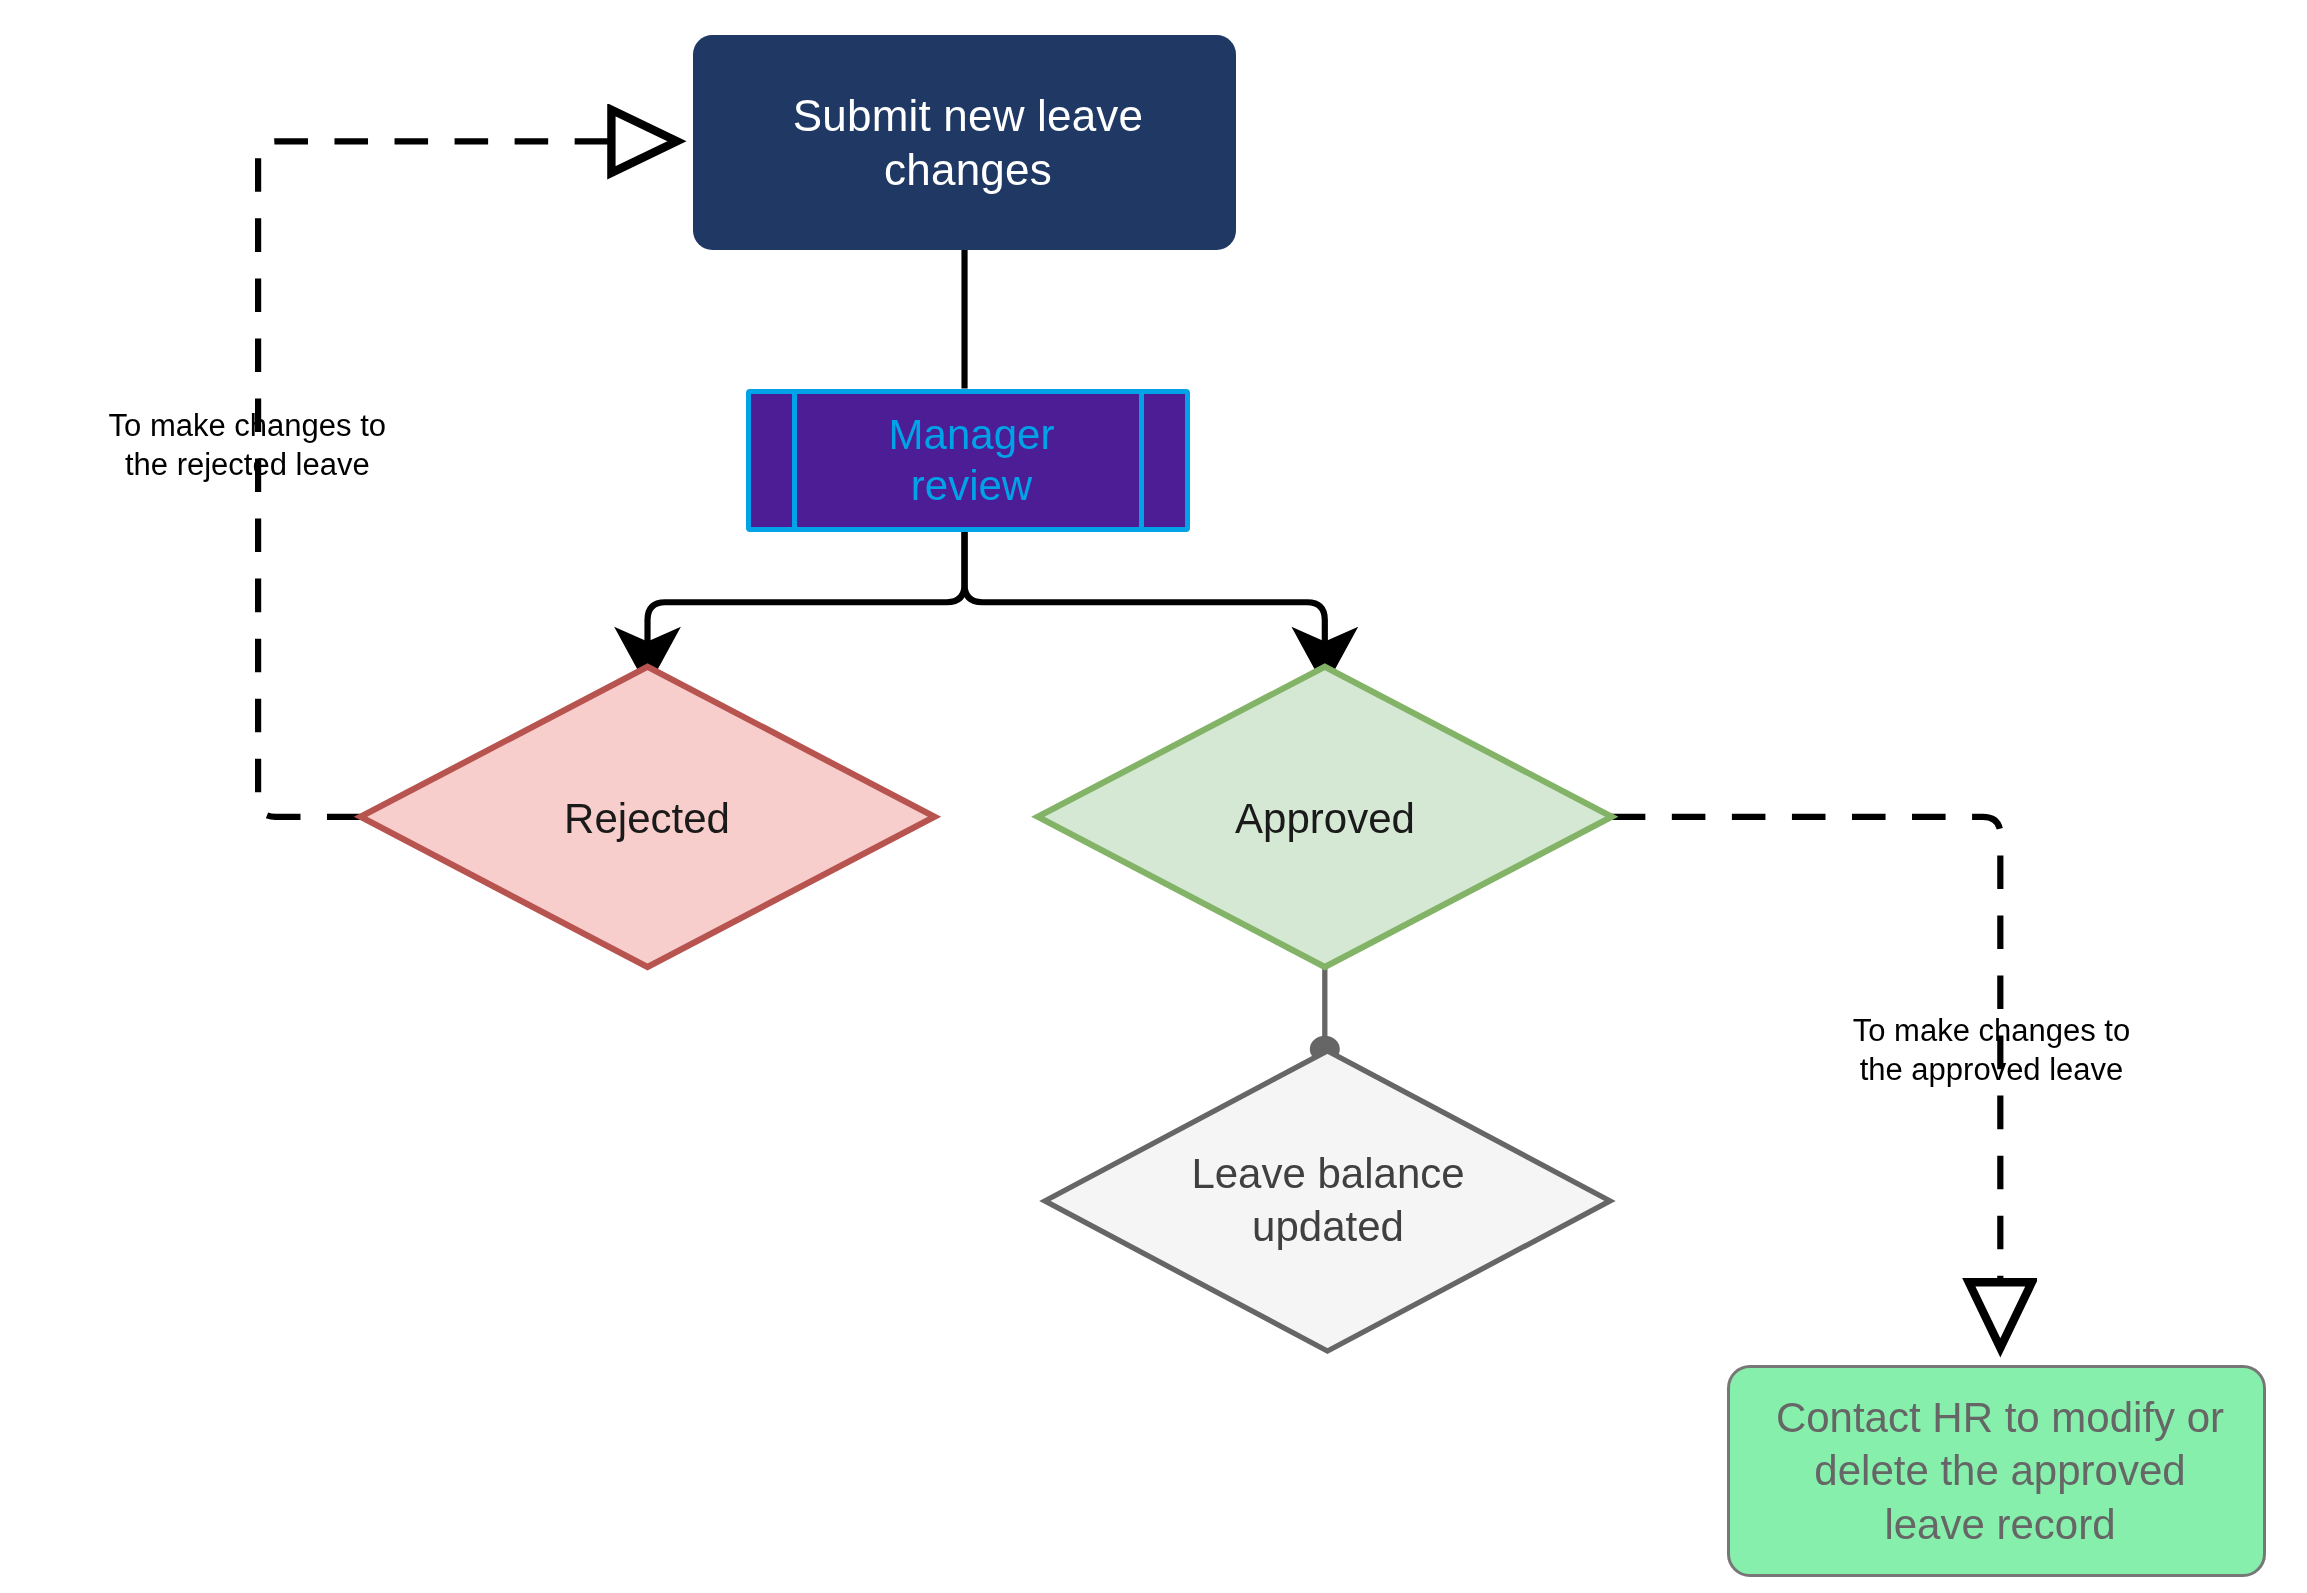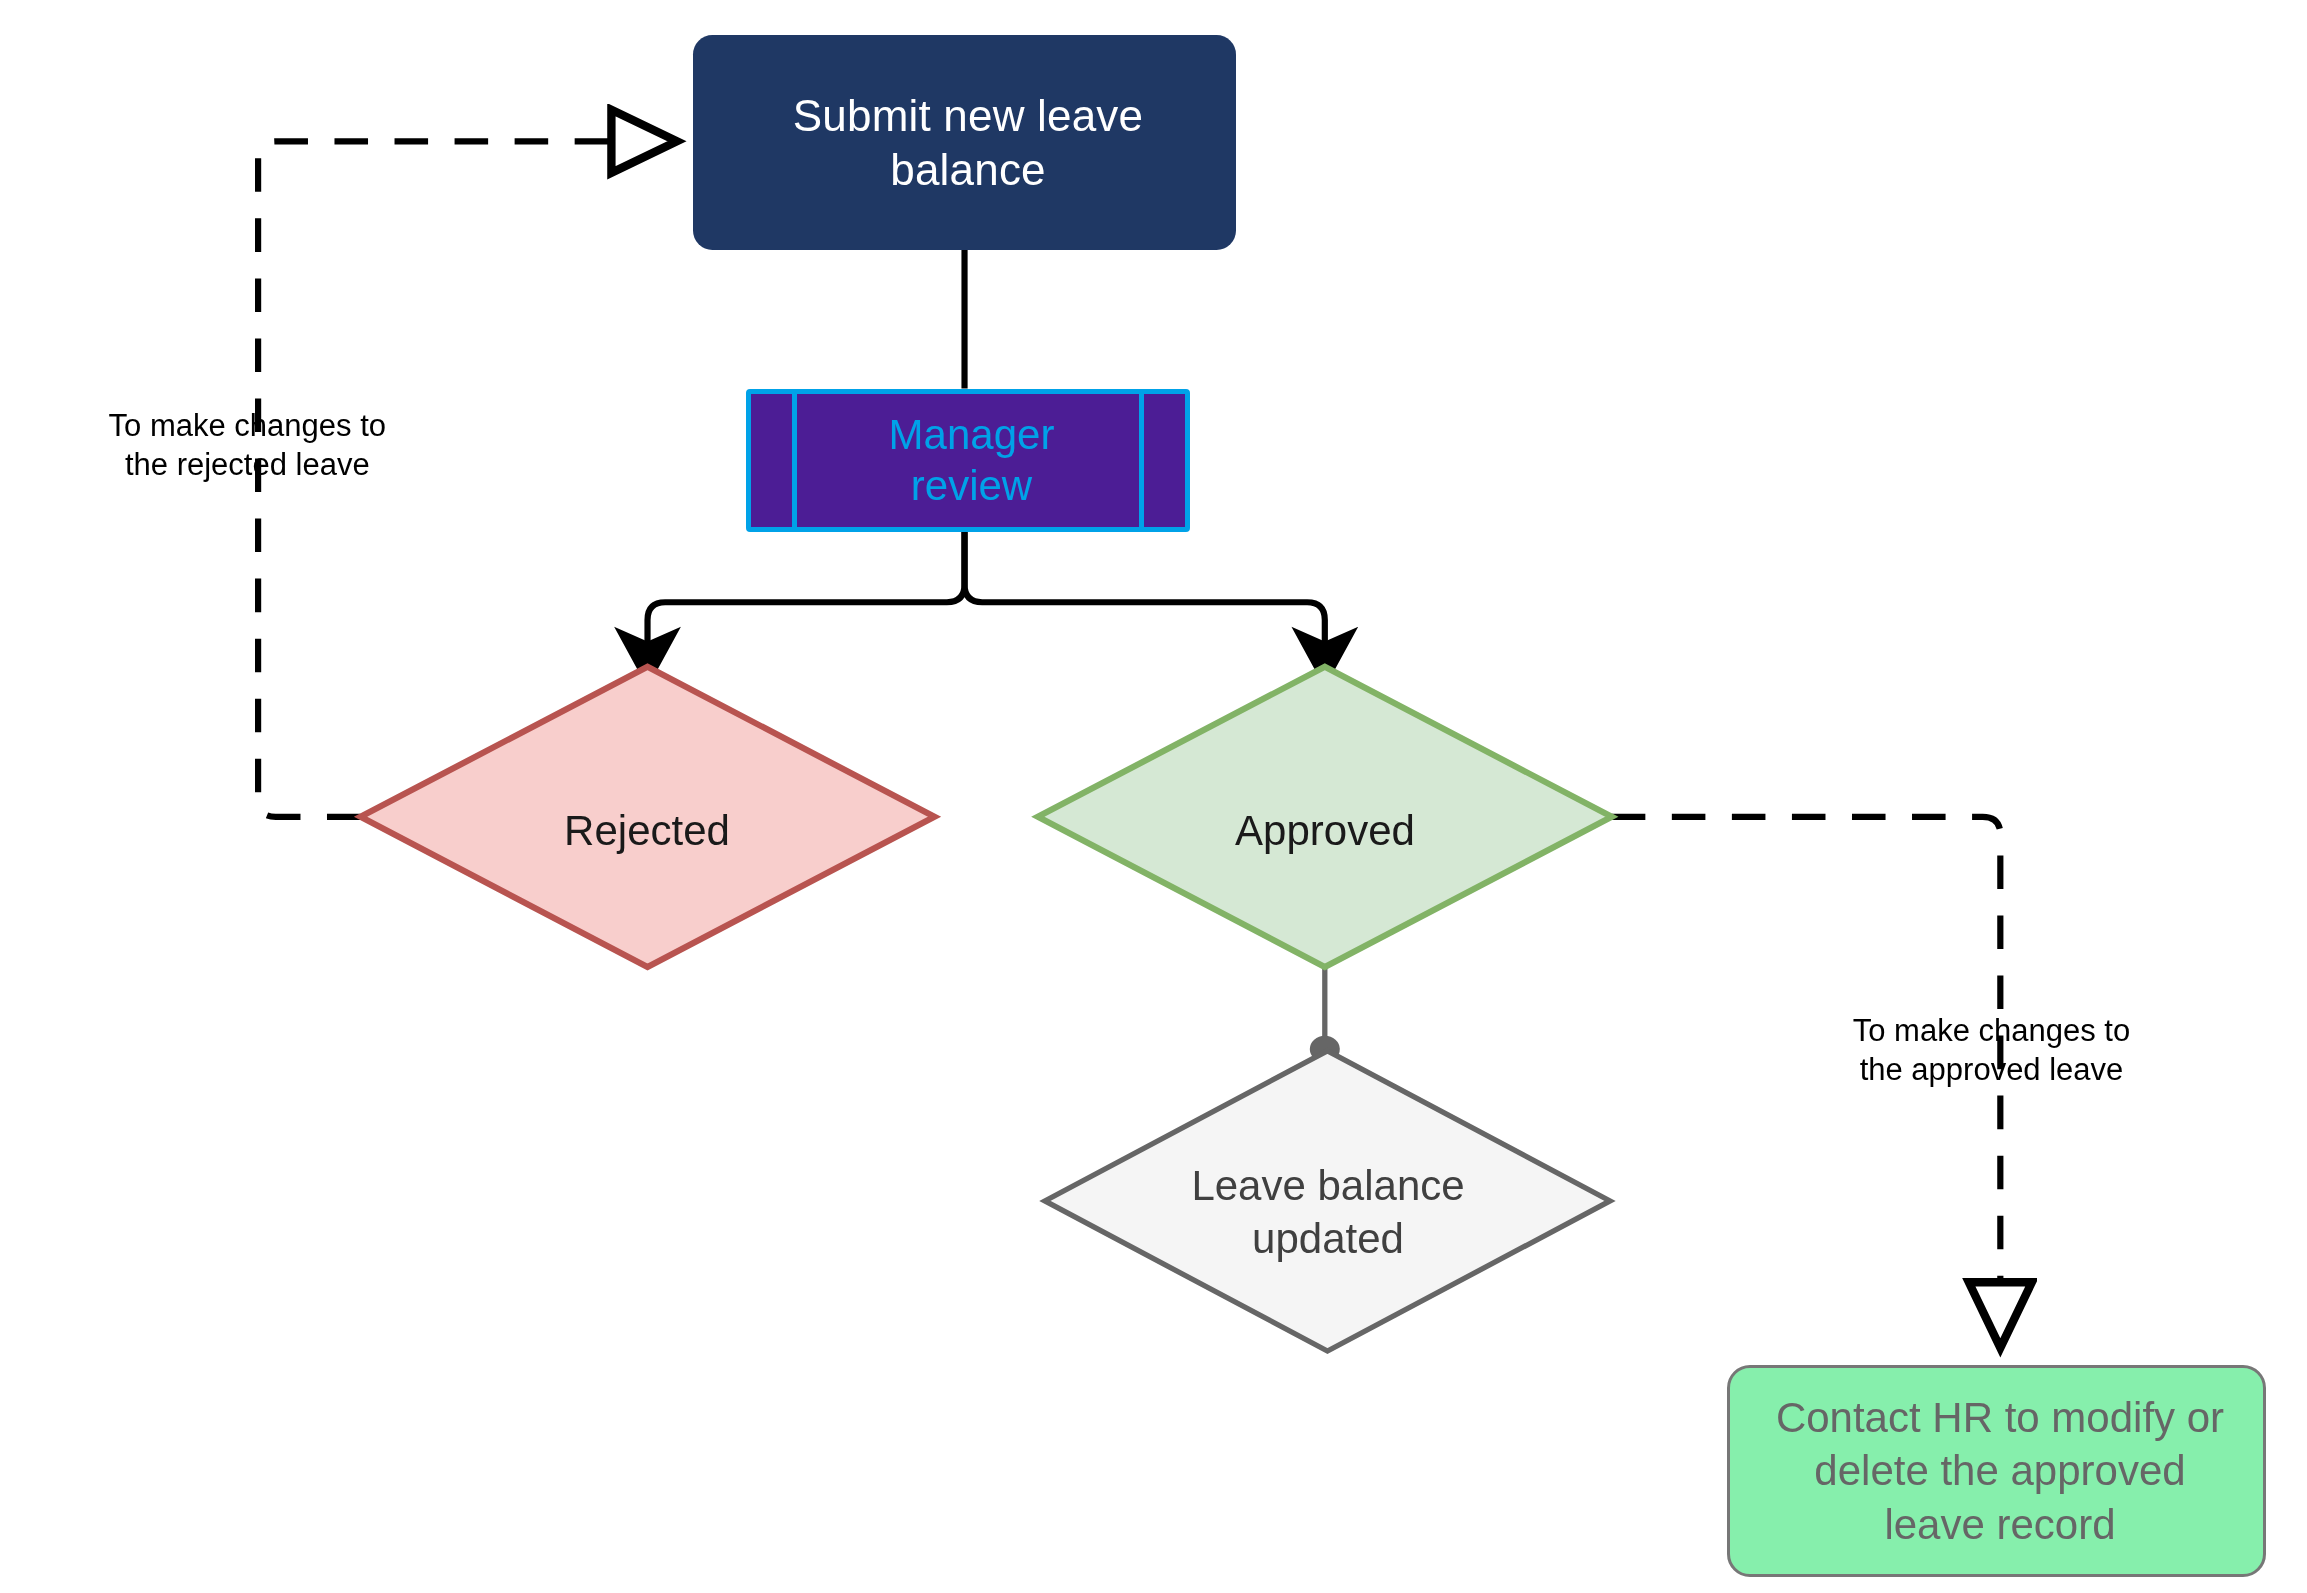--- a/index.html
+++ b/index.html
@@ -26,21 +26,21 @@
   #manager-node .bar.r{right:41px;}
   #manager-node .lbl{position:relative;z-index:2;}
 
   
   #contact-hr-node{left:1727px;top:1365px;width:539px;height:212px;
       background:#86efac;border:3.5px solid #777777;border-radius:23px;
       color:#666666;font-size:42px;line-height:1.27;}
 
   
   .dlabel{position:absolute;text-align:center;color:#1a1a1a;
-      font-size:42px;line-height:1.25;pointer-events:none;margin-top:12px;}
+      font-size:42px;line-height:1.25;pointer-events:none;}
   #rejected-label{left:382px;top:793px;width:530px;}
   #approved-label{left:1060px;top:793px;width:530px;}
   #balance-label{left:1063px;top:1148px;width:530px;color:#404040;}
 
   
   .edge-note{position:absolute;text-align:center;color:#000000;
       font-size:31px;line-height:1.27;}
   #note-rejected{left:8.8px;top:406px;width:477px;}
   #note-approved{left:1744px;top:1011px;width:495px;}
 </style>
@@ -75,21 +75,21 @@
     <polygon points="733,755 1058,925 733,1095 408,925" fill="#F8CECC" stroke="#B85450" stroke-width="7" stroke-linejoin="miter"></polygon>
 
     <polygon points="1500,755 1825,925 1500,1095 1175,925" fill="#D5E8D4" stroke="#82B366" stroke-width="7" stroke-linejoin="miter"></polygon>
 
     <polygon points="1503,1190 1823,1360 1503,1530 1183,1360" fill="#F5F5F5" stroke="#666666" stroke-width="6" stroke-linejoin="miter"></polygon>
   </svg>
 
   <div class="node" id="submit-node">
     <div>
       <span>Submit new leave</span><br>
-      <span>balance</span>
+      <span>changes</span>
     </div>
   </div>
 
   <div class="node" id="manager-node">
     <span class="bar l"></span>
     <span class="bar r"></span>
     <div class="lbl">
       <span>Manager</span><br>
       <span>review</span>
     </div>

